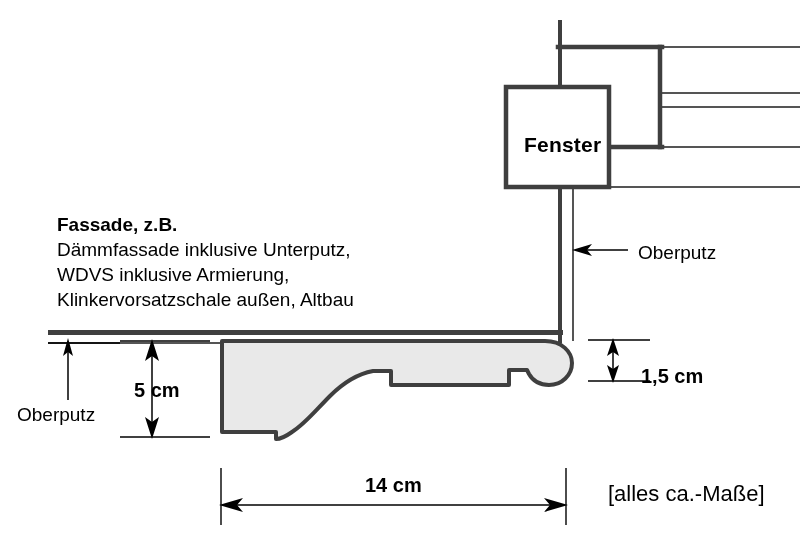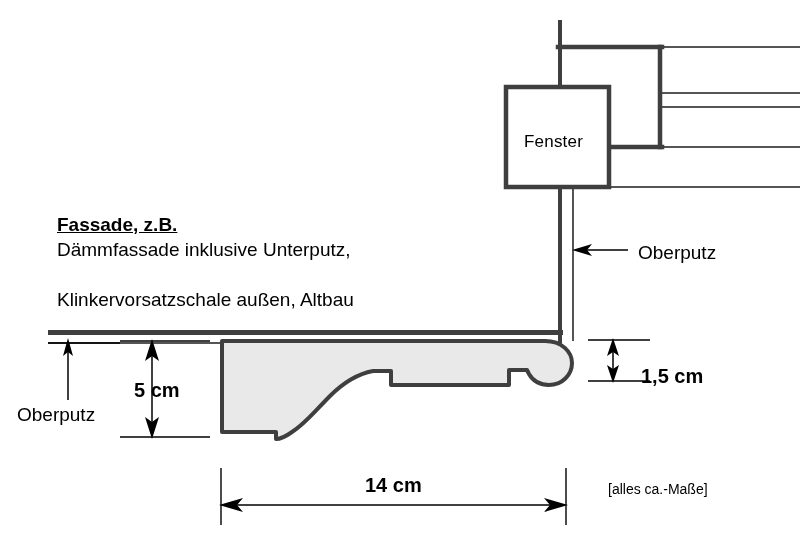--- a/index.html
+++ b/index.html
@@ -24,44 +24,43 @@
     width: 800px;
     height: 552px;
   }
   .txt {
     position: absolute;
     white-space: pre;
     color: #000000;
     line-height: 1.22;
   }
   .lbl-fenster {
-    font-size: 17px;
-    font-weight: normal;
+    font-size: 21px;
+    font-weight: bold;
     letter-spacing: 0.2px;
   }
   .lbl-facade-head {
     font-size: 19px;
     font-weight: bold;
-    text-decoration: underline;
   }
   .lbl-facade-line {
     font-size: 19px;
     font-weight: normal;
     text-align: center;
   }
   .lbl-dim {
     font-size: 20px;
     font-weight: bold;
   }
   .lbl-plain {
     font-size: 19px;
     font-weight: normal;
   }
   .lbl-note {
-    font-size: 14px;
+    font-size: 22px;
     font-weight: normal;
   }
 </style>
 </head>
 <body>
 
 <div id="diagram-root">
 
   <svg id="drawing" viewBox="0 0 800 552">
 
@@ -143,20 +142,21 @@
     </g>
 
   </svg>
 
   <div class="txt lbl-fenster" style="left:524px; top:132px;">Fenster</div>
 
   <div class="txt lbl-facade-head" style="left:57px; top:213px;">Fassade, z.B.</div>
 
   <div class="txt lbl-facade-line" style="left:57px; top:238px;">Dämmfassade inklusive Unterputz,</div>
 
+  <div class="txt lbl-facade-line" style="left:57px; top:263px;">WDVS inklusive Armierung,</div>
 
   <div class="txt lbl-facade-line" style="left:57px; top:288px;">Klinkervorsatzschale außen, Altbau</div>
 
   <div class="txt lbl-plain" style="left:638px; top:241px;">Oberputz</div>
 
   <div class="txt lbl-plain" style="left:17px; top:403px;">Oberputz</div>
 
   <div class="txt lbl-dim" style="left:134px; top:378px;">5 cm</div>
 
   <div class="txt lbl-dim" style="left:641px; top:352px;margin-top:12px;">1,5 cm</div>

